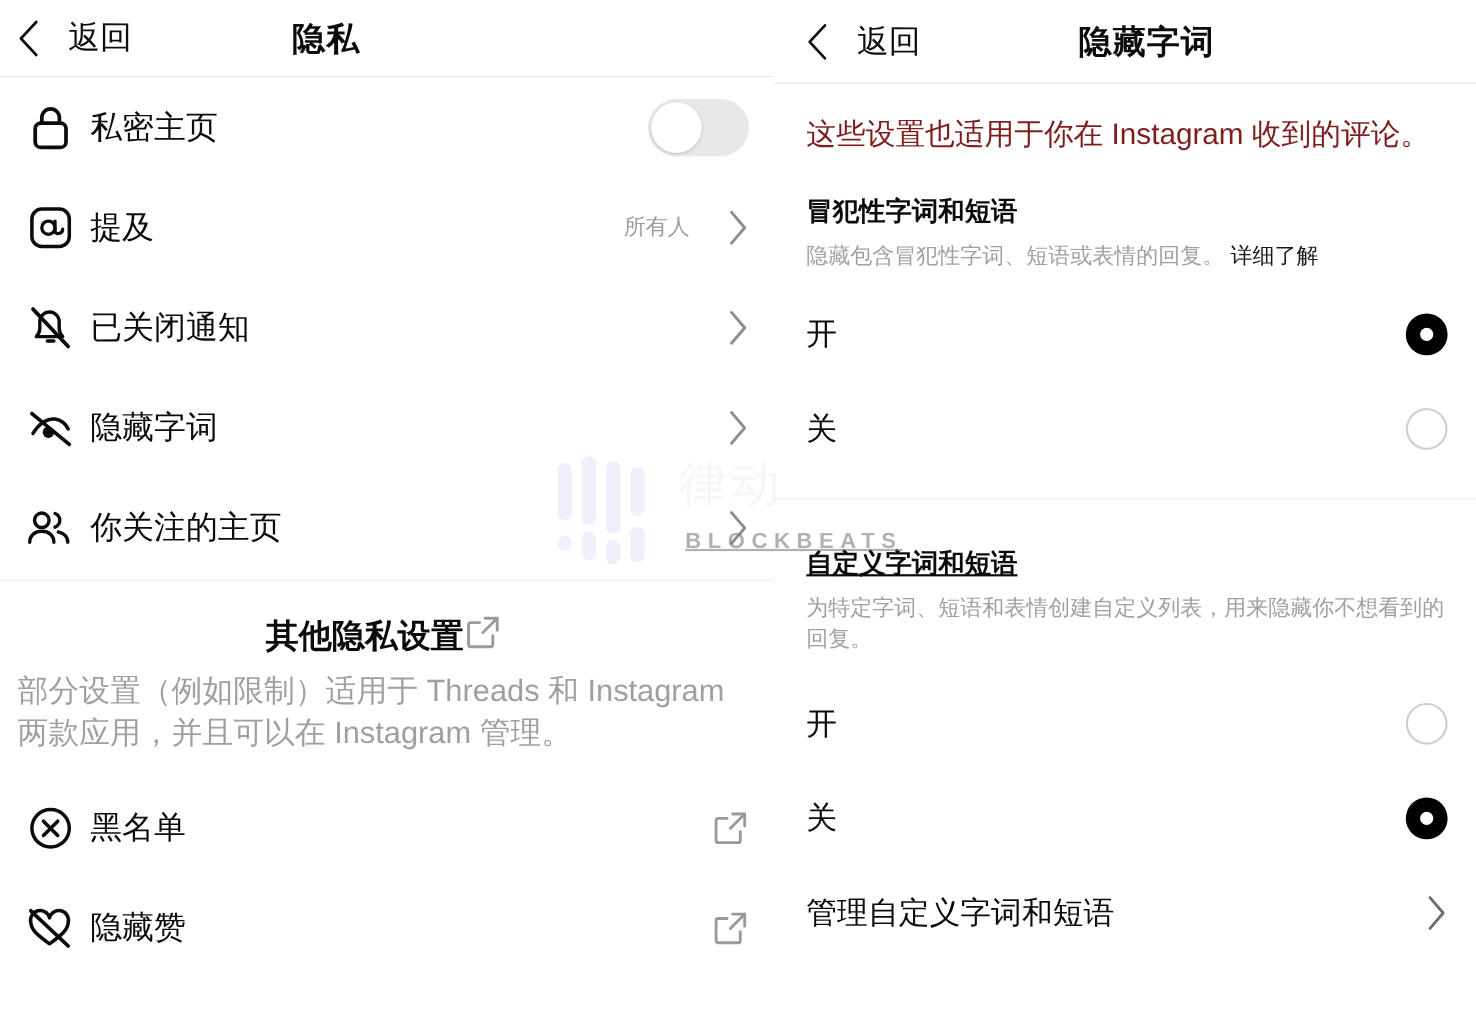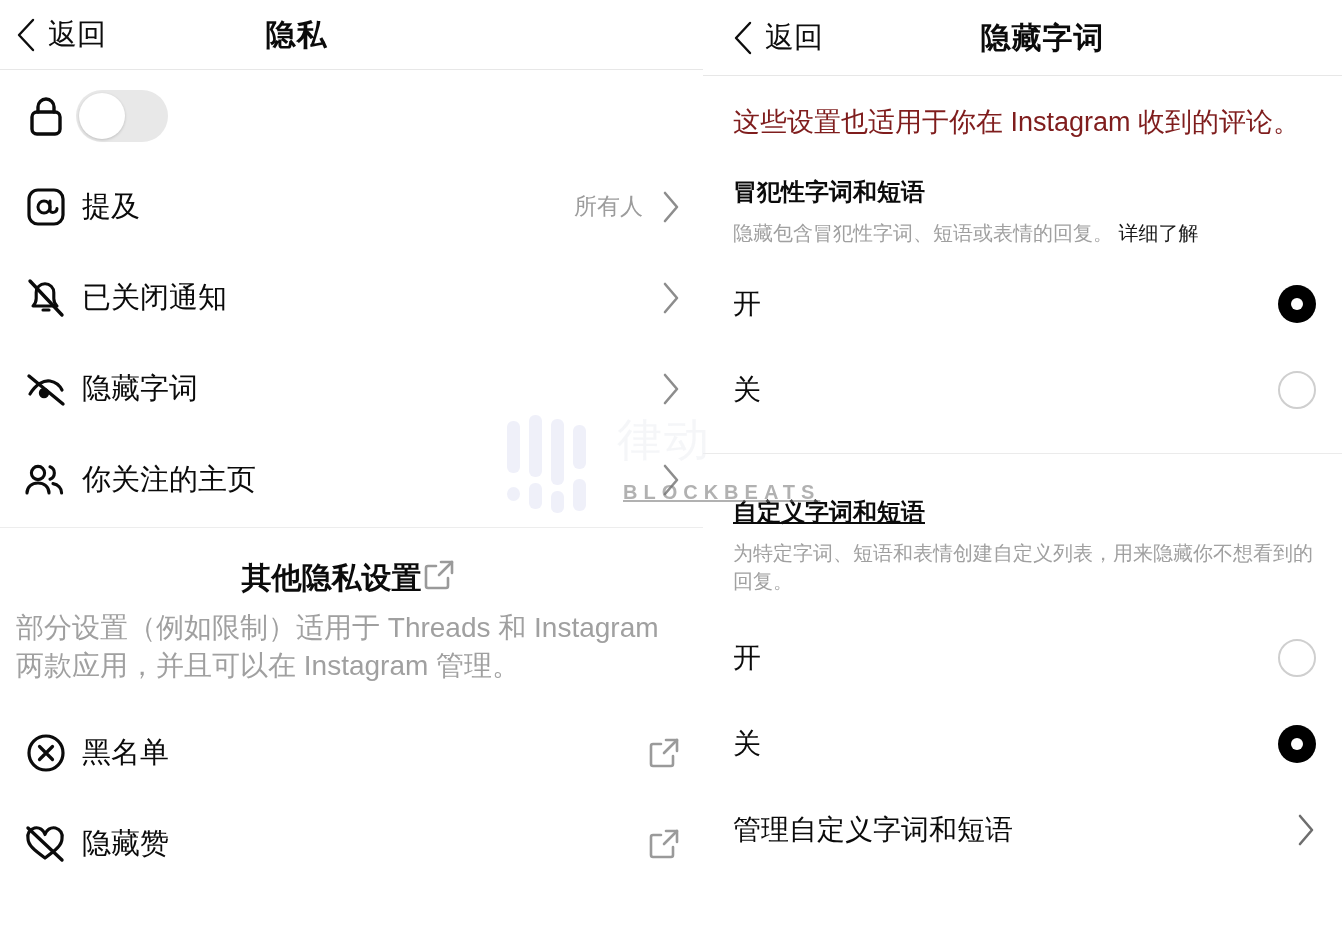--- a/index.html
+++ b/index.html
@@ -32,42 +32,42 @@
   
   .panel{ position:relative; height:928px; background:#fff; }
   .panel-left{ width:703px; }
   .panel-right{ width:639px; }
 
   .hdr{ position:relative; height:70px; display:flex; align-items:center; }
   .panel-right .hdr{ height:76px; }
   .hdr-rule{ position:absolute; left:0; right:0; bottom:0; height:1px; background:#e7e7e7; }
 
   .back{
-    display:flex; align-items:center; gap:12px;
+    display:flex; align-items:center; gap:26px;
     font-size:29px; color:#0d0d0d; cursor:pointer; font-weight:400;
   }
   .panel-left .back{ margin-left:16px; }
   .panel-right .back{ margin-left:30px; }
   .chev-left{ display:inline-block; }
 
   .hdr-title{
     position:absolute; left:0; right:0; text-align:center;
     font-size:30px; font-weight:700; color:#0b0b0b; letter-spacing:1px;
   }
   .panel-left .hdr-title{ left:0; width:703px; transform:translateX(-55px); }
   .panel-right .hdr-title{ left:0; width:639px; transform:translateX(20px); }
 
   
   .row{
     display:flex; align-items:center; height:91px;
     padding:0 22px 0 16px; cursor:pointer; position:relative;
   }
   .row .ico{ width:60px; flex:0 0 60px; display:flex; align-items:center; justify-content:center; }
   .row .lbl{ font-size:29px; color:#0b0b0b; flex:1; margin-left:6px; }
-  .row .val{ font-size:23px; color:#9c9c9c; margin-right:18px; }
+  .row .val{ font-size:20px; color:#9c9c9c; margin-right:34px; }
   .row .tail{ display:flex; align-items:center; }
 
   .sec-rule{ height:1px; background:#ededed; margin:0; }
 
   .other-head{
     display:flex; align-items:flex-start; justify-content:center;
     padding:30px 22px 0 16px;
   }
   .other-title{ font-size:30px; font-weight:700; color:#0b0b0b; }
   .other-desc{
@@ -144,20 +144,21 @@
       <div class="hdr-rule"></div>
     </div>
 
     <div class="row">
       <span class="ico">
         <svg width="42" height="46" viewBox="0 0 42 46">
           <rect x="7" y="19" width="28" height="22" rx="5" fill="none" stroke="#0b0b0b" stroke-width="3.4"></rect>
           <path d="M13 19 v-5 a8 8 0 0 1 16 0 v5" fill="none" stroke="#0b0b0b" stroke-width="3.4" stroke-linecap="round"></path>
         </svg>
       </span>
+      <span class="lbl">私密主页</span>
       <div class="tail">
         <div class="toggle">
           <div class="knob"></div>
         </div>
       </div>
     </div>
 
     <div class="row">
       <span class="ico">
         <svg width="46" height="46" viewBox="0 0 46 46">

